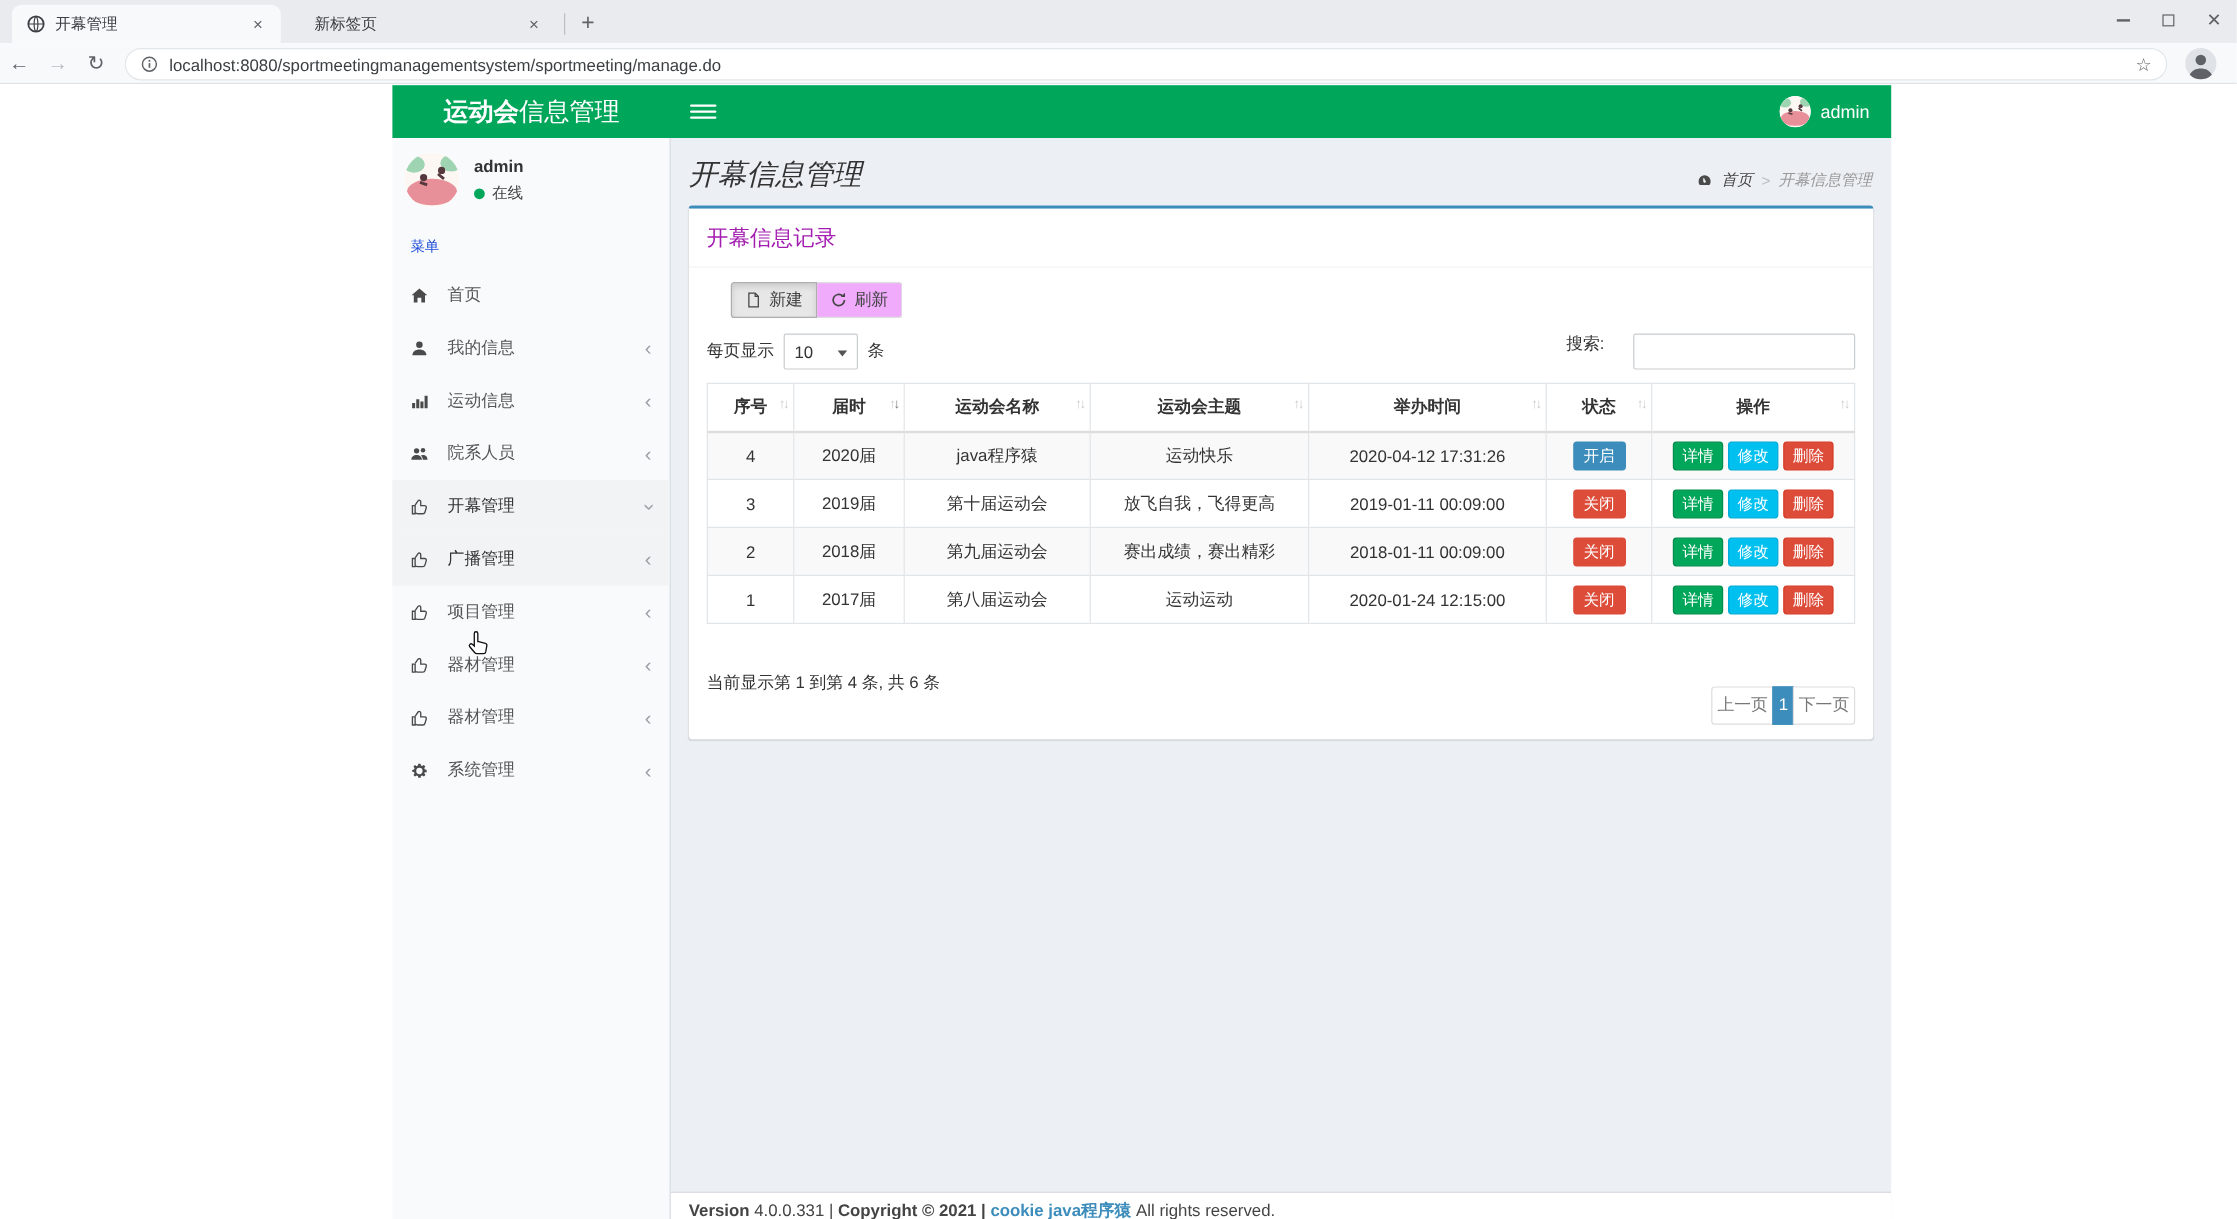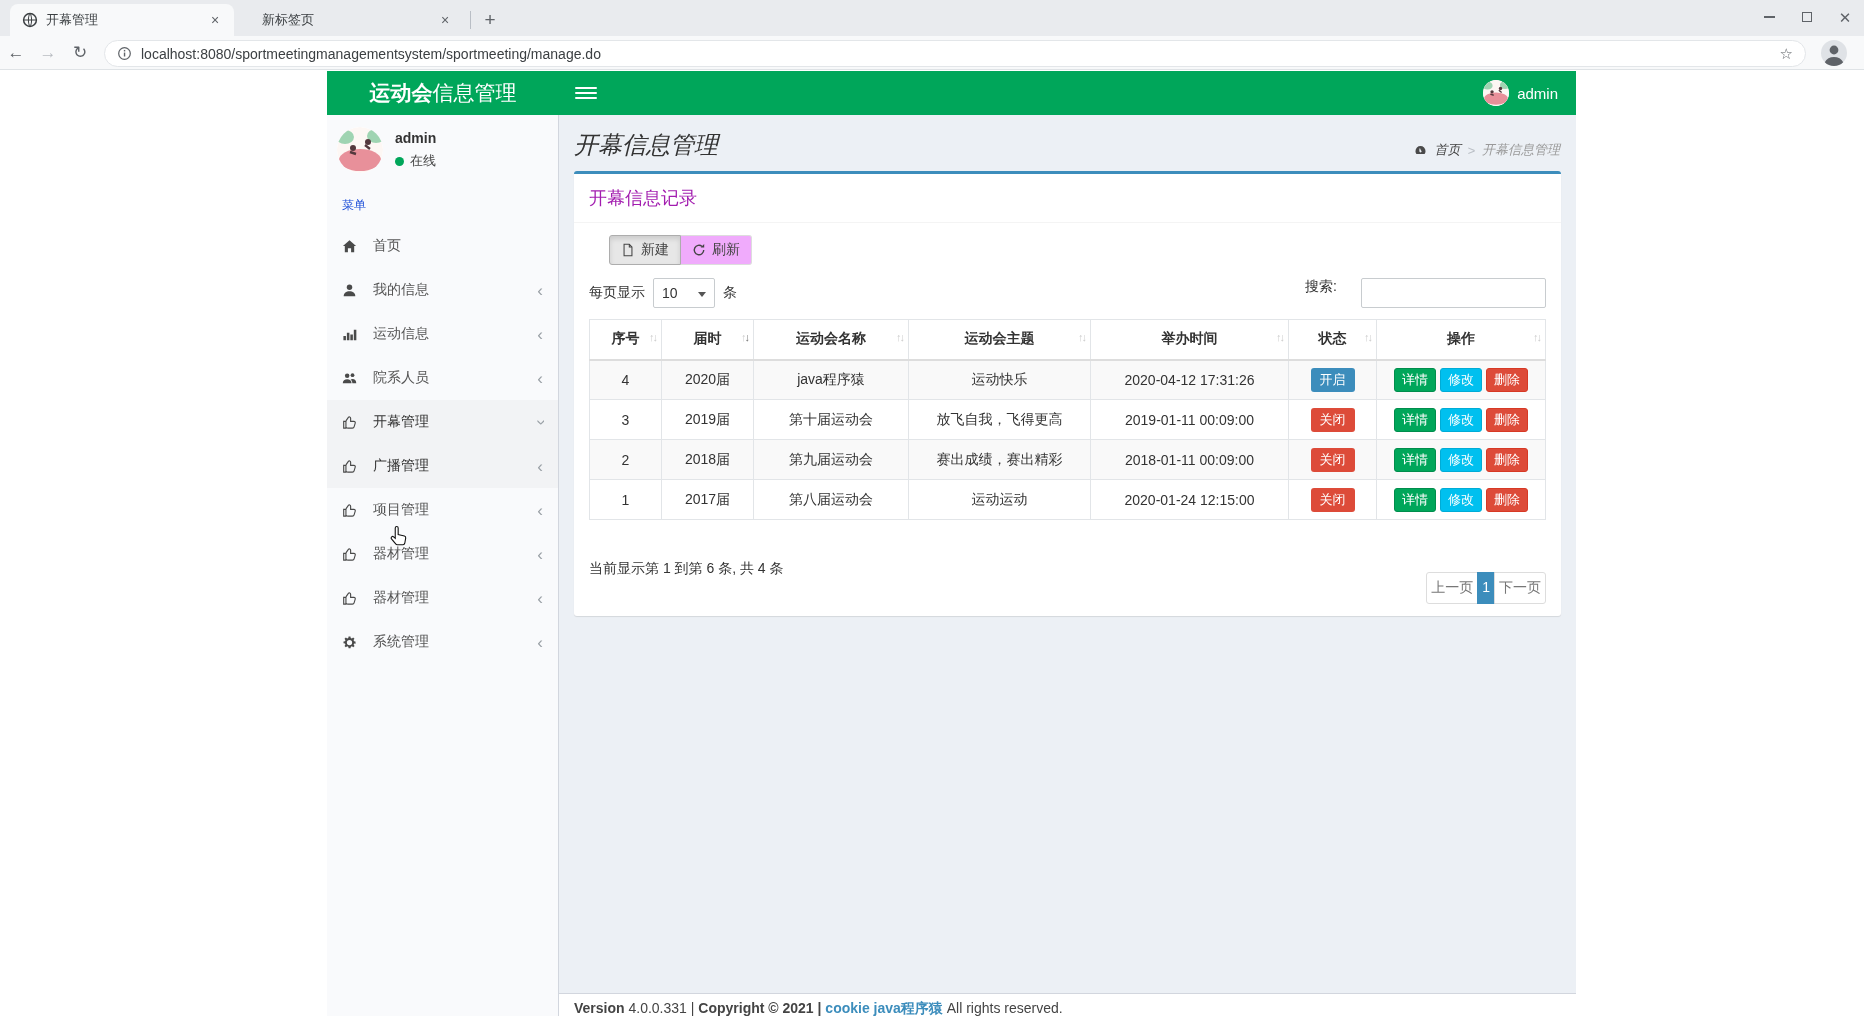--- a/index.html
+++ b/index.html
@@ -421,21 +421,21 @@
                   <td>第八届运动会</td>
                   <td>运动运动</td>
                   <td>2020-01-24 12:15:00</td>
                   <td><span class="badge closed">关闭</span></td>
                   <td><span class="abtn detail">详情</span><span class="abtn edit">修改</span><span class="abtn delete">删除</span></td>
                 </tr>
               </tbody>
           </table>
 
           <div class="table-footer">
-            <span class="dt-info">当前显示第 1 到第 6 条, 共 4 条</span>
+            <span class="dt-info">当前显示第 1 到第 4 条, 共 6 条</span>
             <div class="pagination">
               <span class="page-btn prev">上一页</span>
               <span class="page-btn active">1</span>
               <span class="page-btn next">下一页</span>
             </div>
           </div>
 
         </div>
       </div>
 

